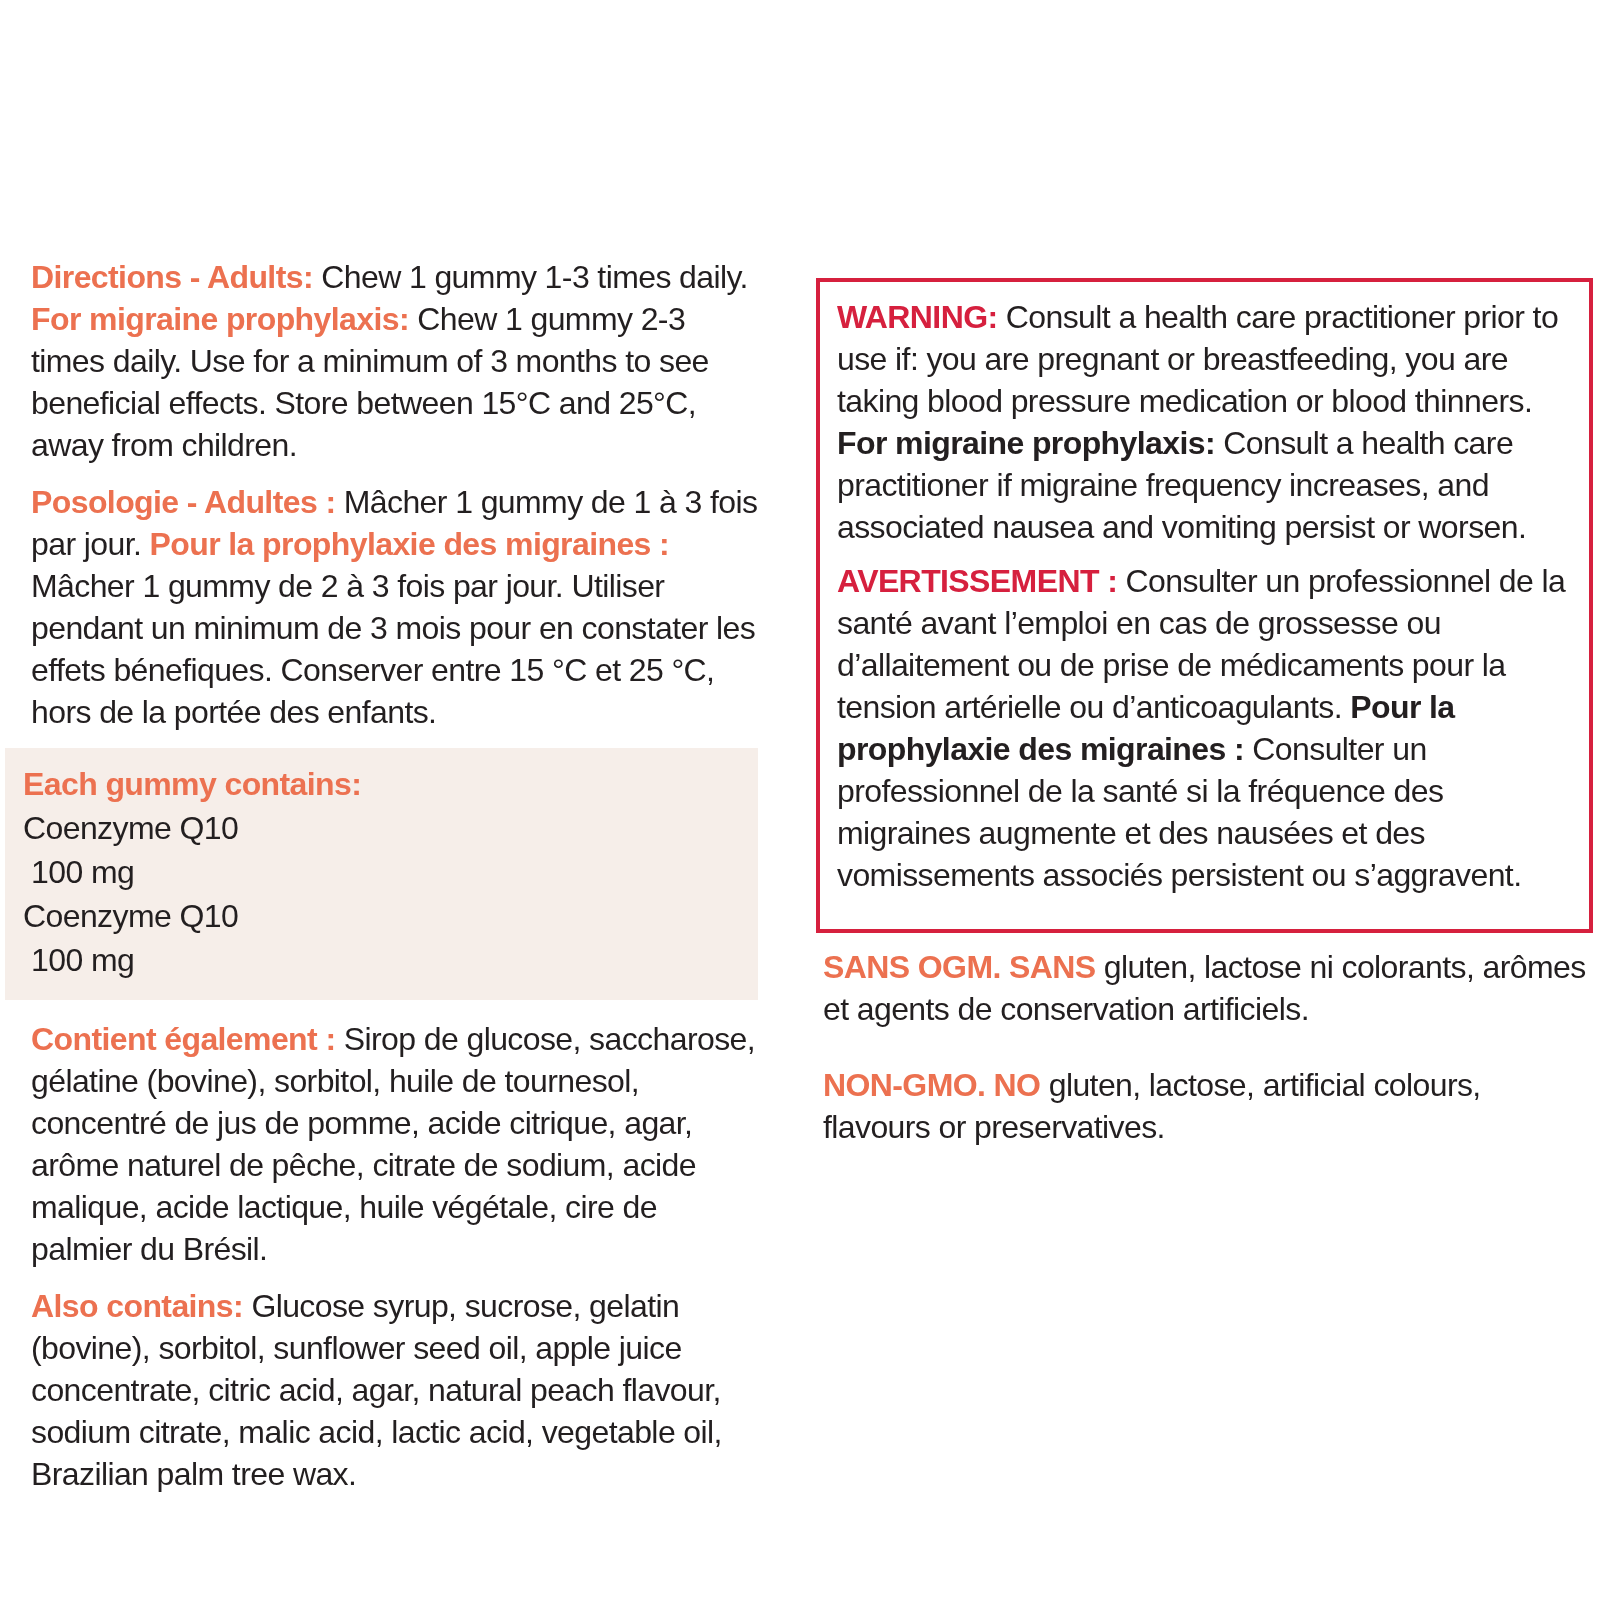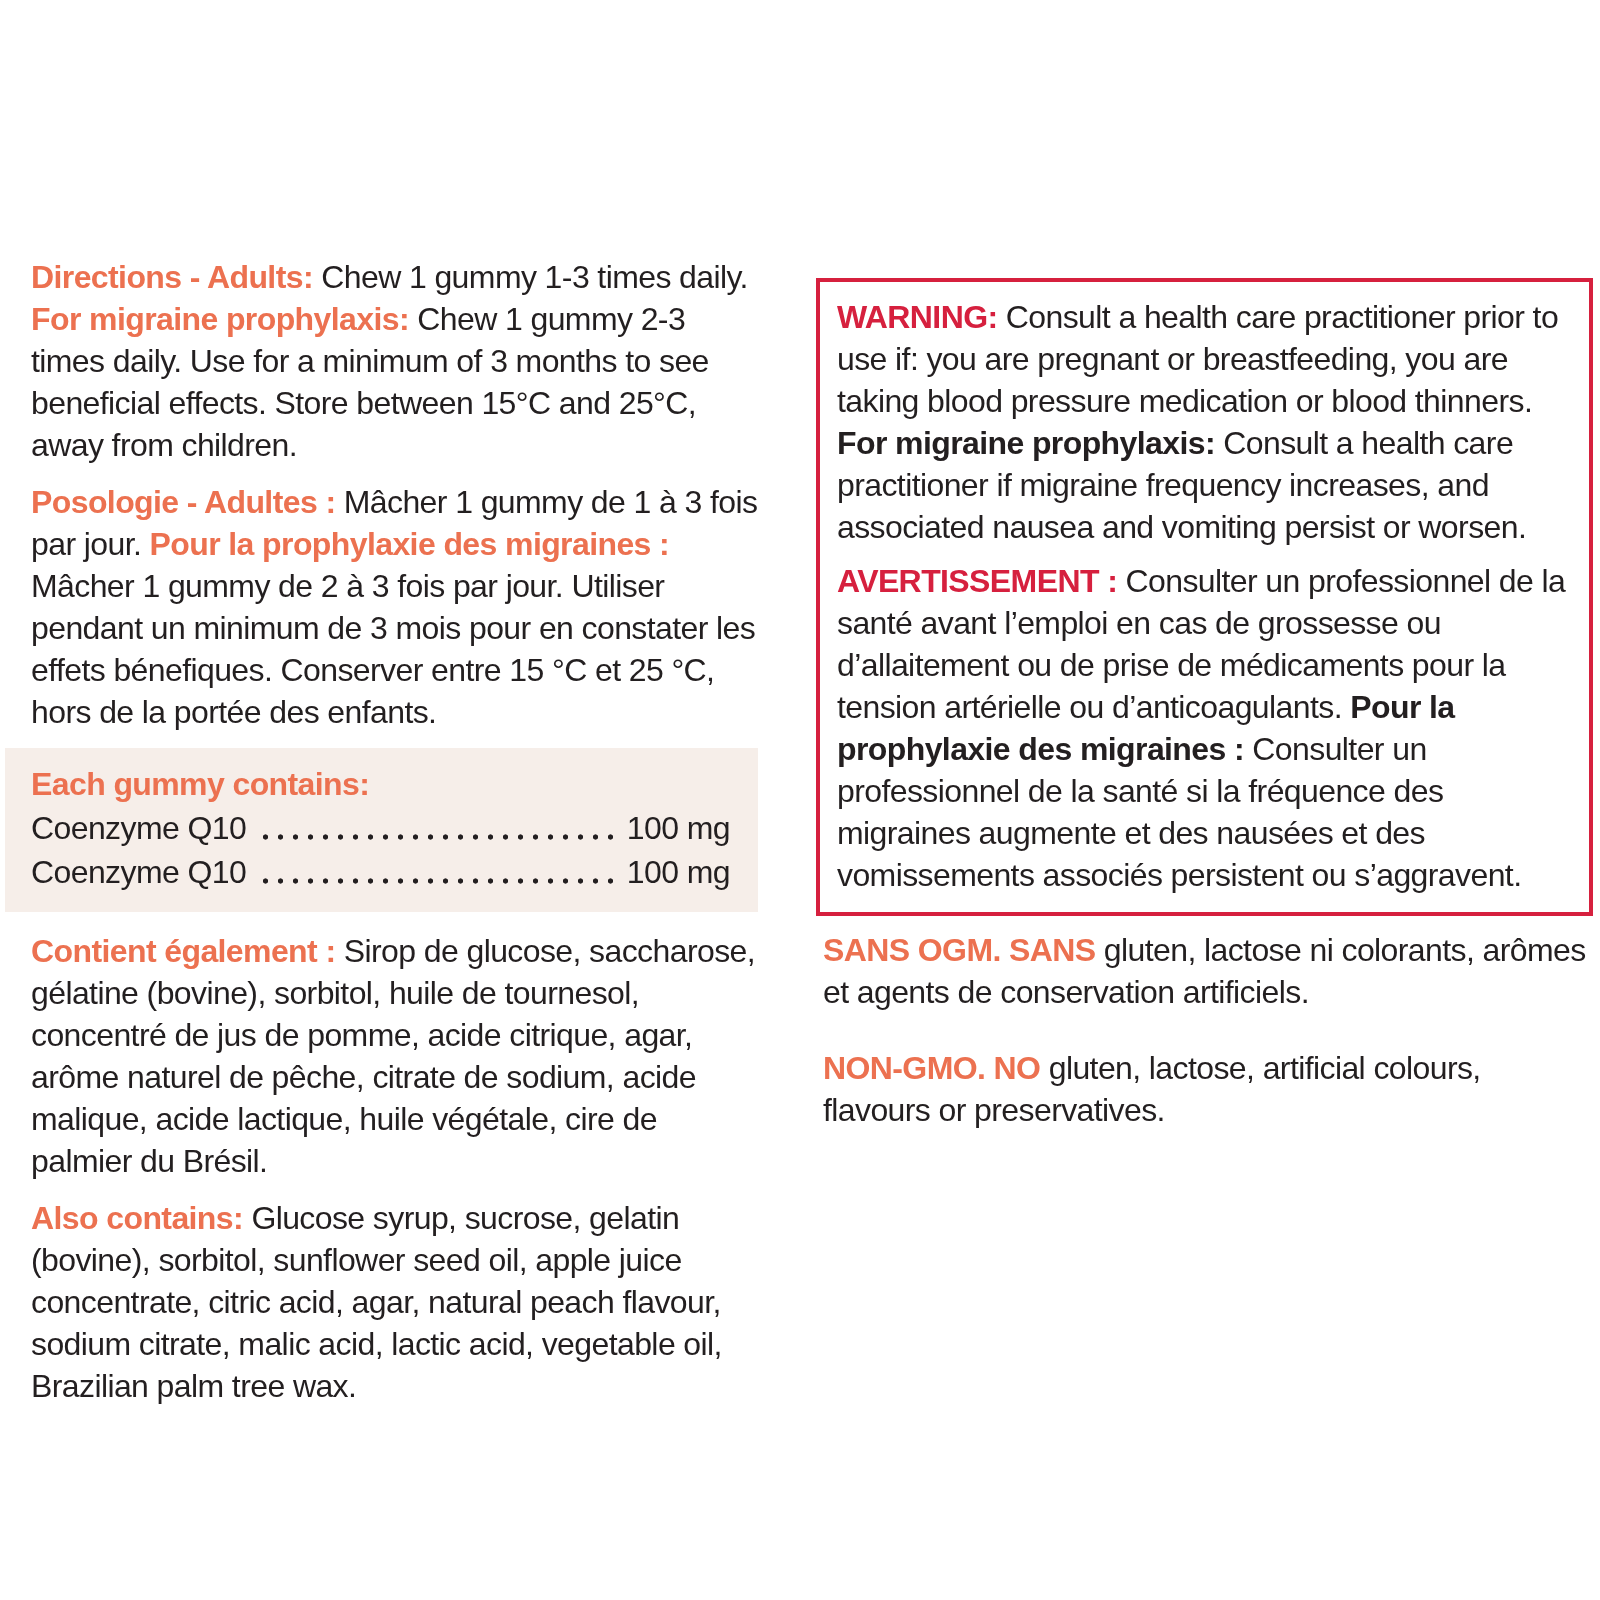--- a/index.html
+++ b/index.html
@@ -29,53 +29,54 @@
   }
   .para { margin: 0 0 15px 0; }
   .seg-lead { color: var(--accent, #ec7150); font-weight: bold; }
   .seg-warn { color: var(--warnred, #d6203e); font-weight: bold; }
   .seg-bold { font-weight: bold; }
   .seg-plain { font-weight: normal; }
 
   .panel {
     background: var(--panel-bg, #f6eee9);
     margin: 8px 0 18px -26px;
-    padding: 14px 28px 18px 26px;
+    padding: 14px 28px 18px 18px;
     box-sizing: border-box;
     width: 753px;
   }
   .panel-heading {
     margin: 0;
     color: var(--accent, #ec7150);
     font-weight: bold;
     line-height: 44px;
   }
   .dotrow {
     display: flex;
     line-height: 44px;
+    flex-direction: column;
   }
   .ing-name { white-space: nowrap; }
   .ing-val { white-space: nowrap; margin-left: 8px; }
   .dots {
     flex: 1;
     margin: 0 4px 0 12px;
     background-image: radial-gradient(circle, var(--ink, #231f20) 2.3px, transparent 2.9px);
     background-size: 15px 10px;
     background-repeat: repeat-x;
     background-position: 0 calc(100% - 8px);
   }
 
   .warning-box {
     border: 4px solid var(--warnred, #d6203e);
     padding: 14px 22px 16px 17px;
     box-sizing: border-box;
     width: 777px;
   }
   .warning-box .para { margin: 0 0 12px 0; }
-  .warning-box .para:last-child { margin-bottom: 0; }
+  .warning-box .para:last-child { margin-bottom: 17px; }
   .below-box { margin: 34px 0 0 7px; }
   .below-box-2 { margin: 13px 0 0 7px; }
 </style>
 </head>
 <body>
 
 <div class="page">
 
   <div class="col-left">
     <p class="para"><span class="seg-lead">Directions - Adults: </span><span class="seg-plain">Chew 1 gummy 1-3 times daily. </span><span class="seg-lead">For migraine prophylaxis: </span><span class="seg-plain">Chew 1 gummy 2-3 times daily. Use for a minimum of 3 months to see beneficial effects. Store between 15°C and 25°C, away from children.</span></p>

